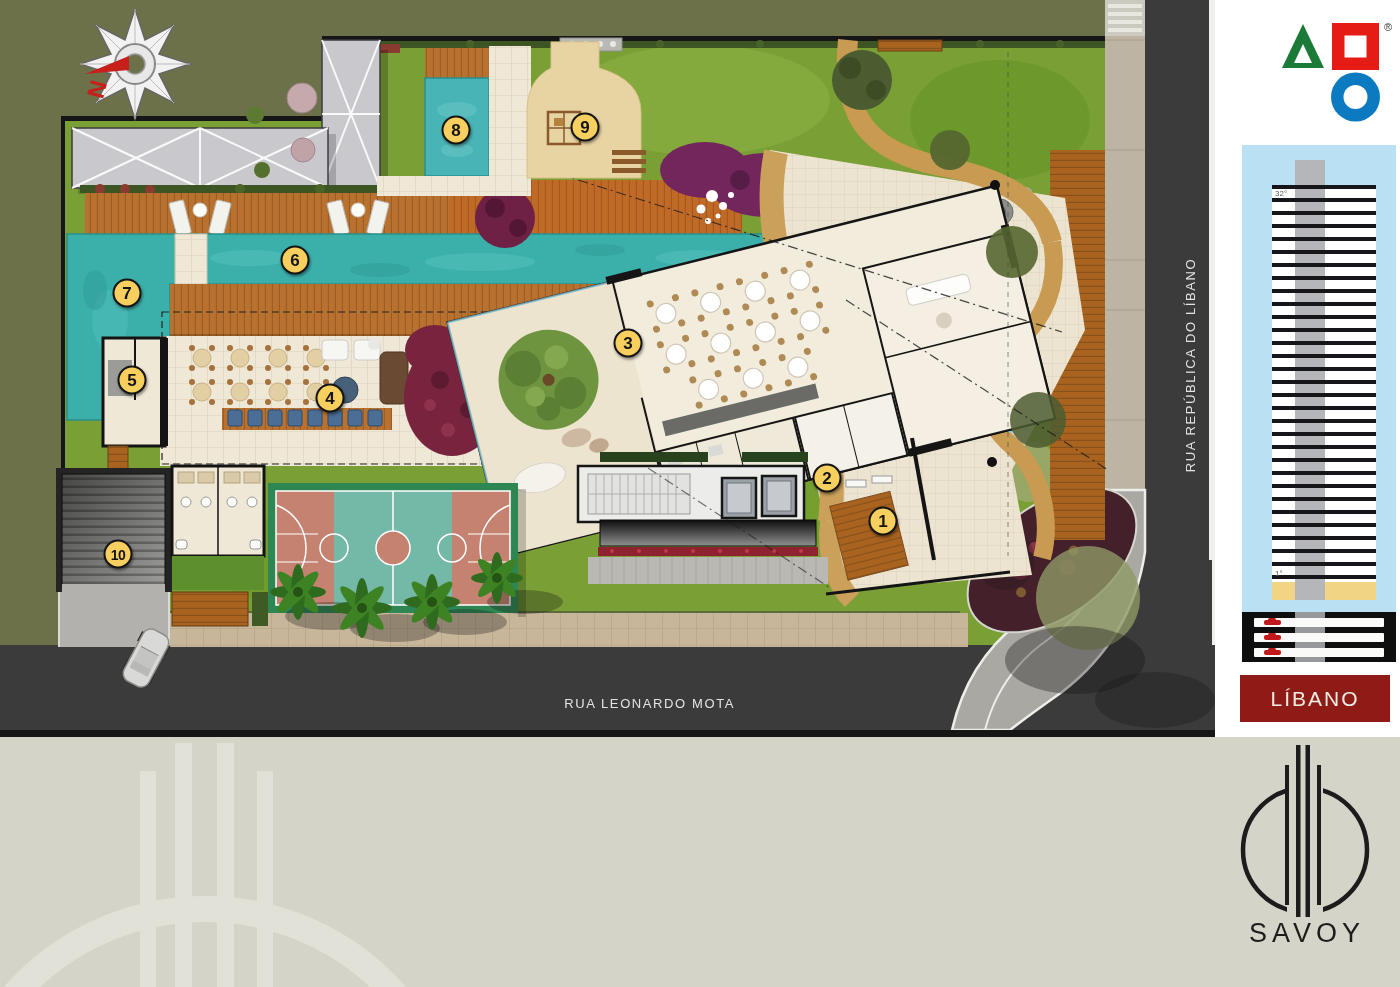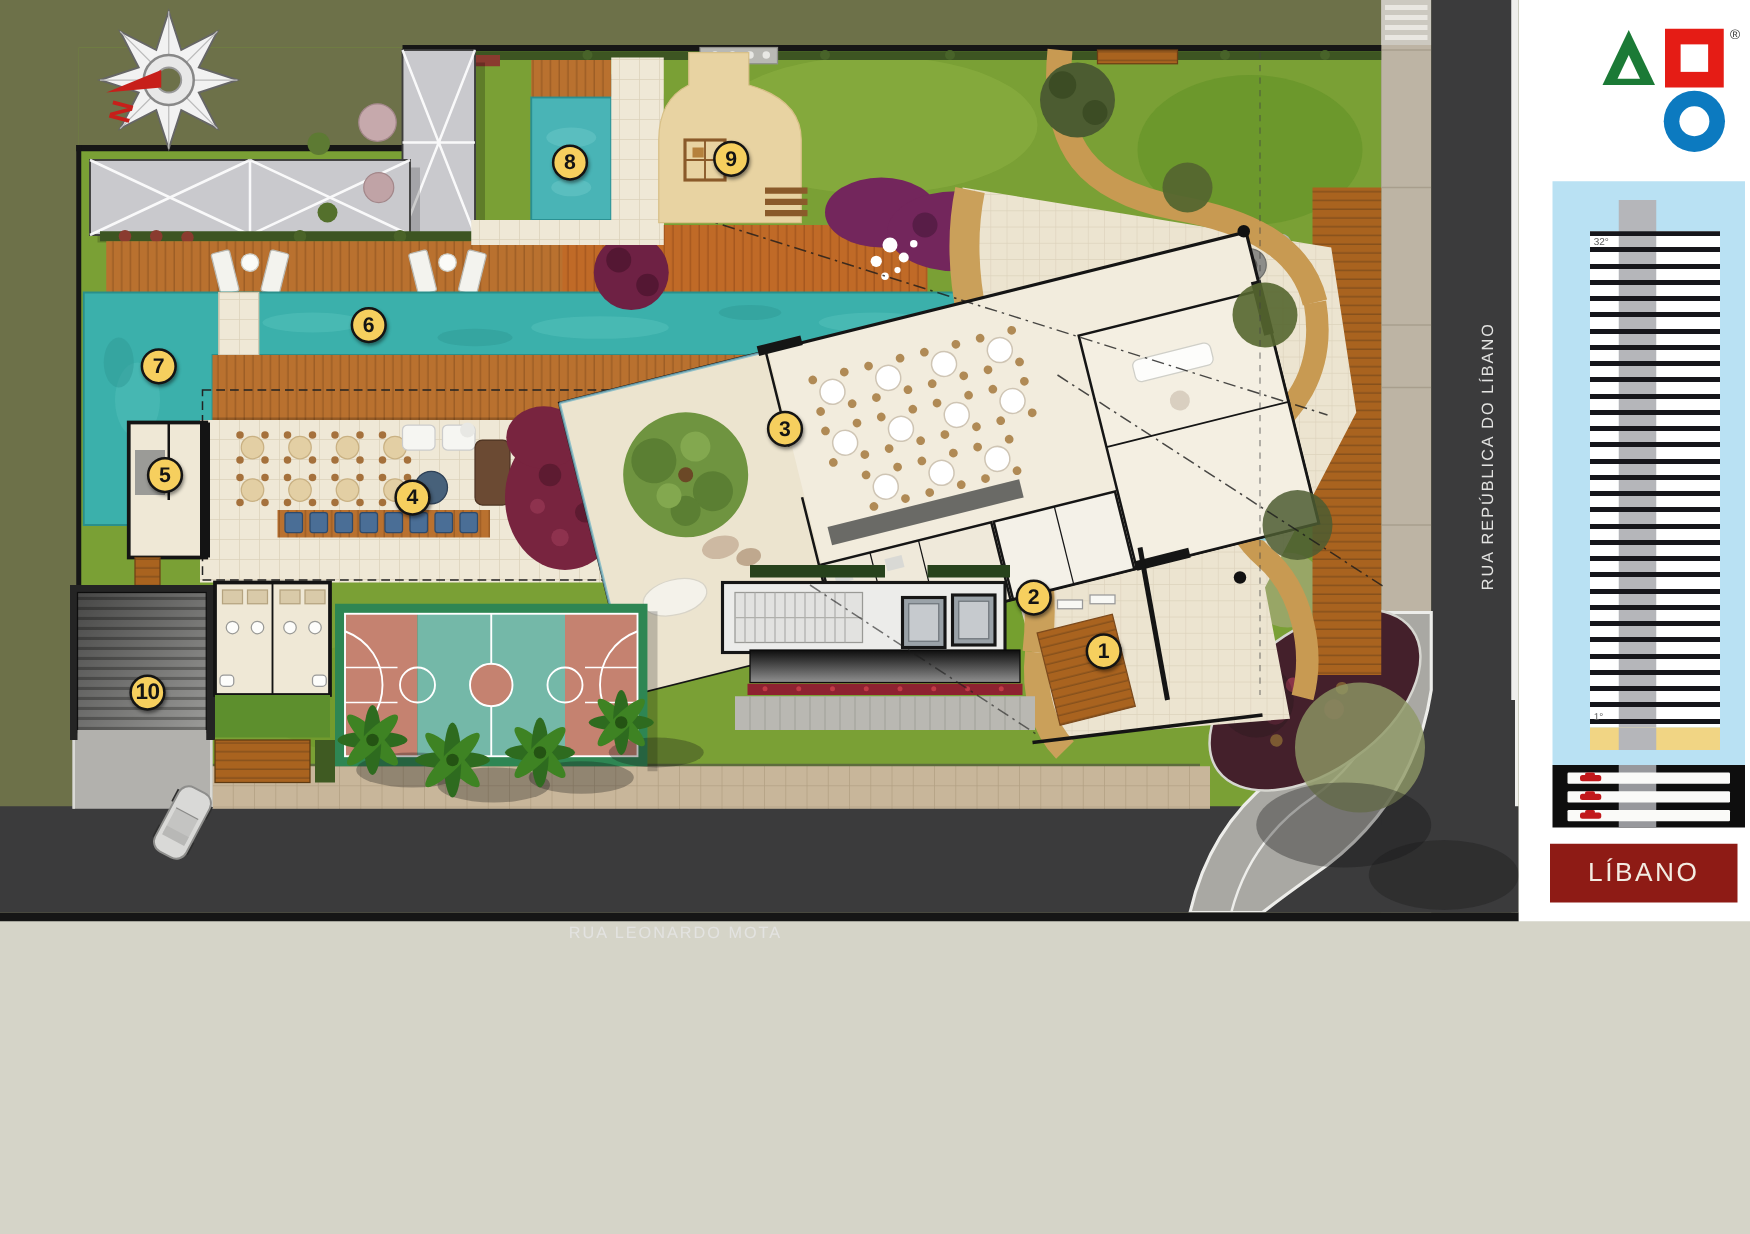--- a/index.html
+++ b/index.html
@@ -8,23 +8,23 @@
   #stage *{box-sizing:border-box;}
   .abs{position:absolute;}
 
   
   .plan{left:0;top:0;width:1215px;height:730px;background:#6d7149;}
   .plan-svg{position:absolute;left:0;top:0;}
   .marker,.badge{width:29px;height:29px;border-radius:50%;background:#f6cf5e;
     border:2.5px solid #141414;color:#141414;font-weight:bold;font-size:17px;
     display:flex;align-items:center;justify-content:center;}
   .marker{position:absolute;transform:translate(-50%,-50%);box-shadow:1px 2px 3px rgba(0,0,0,.45);}
-  .marker.m10,.badge.b10{font-size:18px;letter-spacing:-.5px;}
+  .marker.m10,.badge.b10{font-size:14px;letter-spacing:-.5px;}
   .street-label{position:absolute;color:#e3e3e1;font-size:13px;letter-spacing:1.6px;white-space:nowrap;}
-  .street-bottom{left:455px;top:738px;width:280px;text-align:left;}
+  .street-bottom{left:455px;top:696px;width:280px;text-align:right;}
   .street-right{left:1190px;top:365px;transform:translate(-50%,-50%) rotate(-90deg);}
 
   
   .strip{left:0;top:730px;width:1215px;height:7px;background:#161616;}
 
   
   .sidebar{left:1215px;top:0;width:185px;height:737px;background:#ffffff;}
   .elev-sky{position:absolute;left:27px;top:145px;width:154px;height:467px;background:#b9e1f3;}
   .elev-bldg{position:absolute;left:30px;top:40px;width:104px;height:397px;background:#ffffff;}
   .elev-core-in{position:absolute;left:23px;top:0;width:30px;height:397px;background:#b5b6ba;}
@@ -676,13 +676,30 @@
           <div class="pk-car"></div>
         </div>
       <div class="pk-bar" style="top:36px">
           <div class="pk-car"></div>
         </div>
     </div>
 
     <div class="terreo">LÍBANO</div>
   </div>
 
+  <div class="abs panel">
+    <div class="wm-circle"></div>
+    <div class="wm" style="left:175px;top:6px;width:17px;height:244px"></div>
+    <div class="wm" style="left:217px;top:6px;width:17px;height:244px"></div>
+    <div class="wm" style="left:140px;top:34px;width:16px;height:216px"></div>
+    <div class="wm" style="left:257px;top:34px;width:16px;height:216px"></div>
+
+    <svg class="abs" style="left:1237px;top:8px" width="140" height="175" viewBox="0 0 140 175">
+      <circle cx="68" cy="105" r="62" fill="none" stroke="#1c1c1c" stroke-width="4.5"></circle>
+      <rect x="50" y="0" width="36" height="175" fill="#d5d4c8"></rect>
+      <rect x="59" y="0" width="4.5" height="172" fill="#1c1c1c"></rect>
+      <rect x="68.5" y="0" width="4.5" height="172" fill="#1c1c1c"></rect>
+      <rect x="48" y="20" width="4" height="140" fill="#1c1c1c"></rect>
+      <rect x="80" y="20" width="4" height="140" fill="#1c1c1c"></rect>
+    </svg>
+    <div class="savoy-text">SAVOY</div>
+  </div>
 </div>
 
 </body></html>

